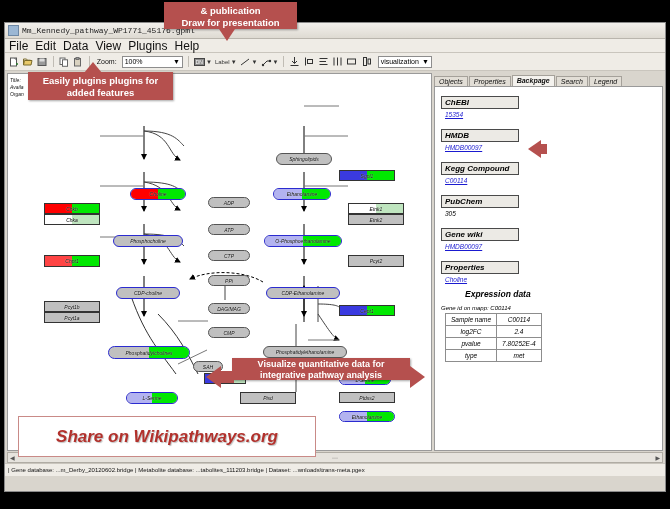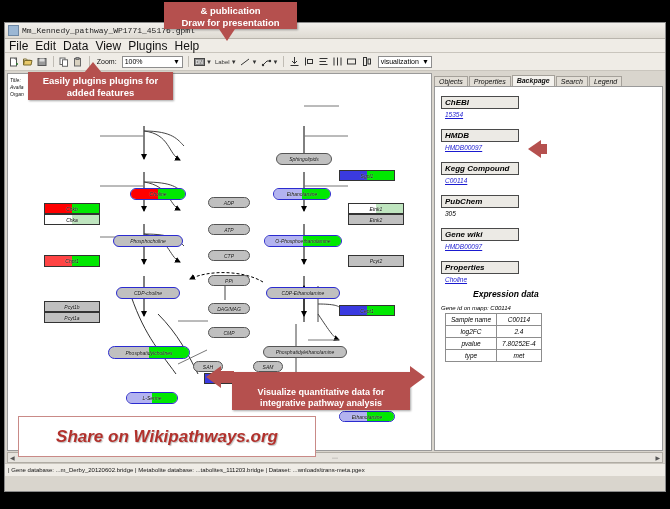--- a/index.html
+++ b/index.html
@@ -39,21 +39,21 @@
   .tabs{display:flex;align-items:flex-end;height:13px;gap:1px;}
   .tab{font-size:7px;padding:1px 4px;background:#e2ded6;border:1px solid #a5a19a;
        border-bottom:none;color:#111;}
   .tab.active{background:#f4f2ee;padding-bottom:2px;font-weight:bold;}
   .panel{flex:1;background:#fff;border:1px solid #9a9a9a;overflow:hidden;position:relative;
          padding:4px 6px;box-sizing:border-box;}
   .dbhdr{display:inline-block;min-width:78px;background:#eceae5;border:1px solid #4a4a4a;
          font-size:8px;font-weight:bold;color:#000;padding:1px 3px;box-sizing:border-box;}
   .dblink{font-size:6.5px;color:#1a1ad0;text-decoration:underline;margin:2px 0 6px 4px;display:block;}
   .dbplain{font-size:6.5px;color:#000;margin:2px 0 6px 4px;display:block;}
-  .exphdr{font-size:8.5px;font-weight:bold;color:#000;margin:2px 0 6px 8px;padding-left:24px;}
+  .exphdr{font-size:8.5px;font-weight:bold;color:#000;margin:2px 0 6px 0;padding-left:24px;}
   .genemap{font-size:6px;color:#000;margin-bottom:2px;}
   table.exp{border-collapse:collapse;margin-left:4px;}
   table.exp td{border:1px solid #8d8d8d;font-size:6.5px;text-align:center;padding:2px 5px;color:#000;}
 
   .hscroll{height:9px;background:#e6e3dd;border:1px solid #b0aca4;margin:1px 2px 0 2px;
            display:flex;align-items:center;justify-content:space-between;}
   .hscroll .ar{font-size:6px;color:#555;padding:0 2px;}
   .statusbar{height:12px;background:#efece6;border-top:1px solid #c9c5bd;display:flex;align-items:center;padding-left:3px;}
   .statusbar span{font-size:6px;color:#111;white-space:nowrap;}
 
@@ -483,21 +483,21 @@
   <div class="callout" style="left:28px;top:72px;width:145px;height:28px;font-size:9.5px;padding-top:3px;box-sizing:border-box;">
     <div>Easily plugins plugins for</div>
     <div>added features</div>
   </div>
   <div class="arrowdn" style="left:84px;top:62px;border-left:9px solid transparent;border-right:9px solid transparent;border-bottom:11px solid #b5504e;"></div>
   <div style="position:absolute;left:90px;top:70px;width:7px;height:6px;background:#b5504e;z-index:41;"></div>
 
   <div class="arrowdn" style="left:528px;top:140px;border-top:9px solid transparent;border-bottom:9px solid transparent;border-right:13px solid #b5504e;"></div>
   <div style="position:absolute;left:540px;top:144px;width:7px;height:10px;background:#b5504e;z-index:41;"></div>
 
-  <div class="callout" style="left:232px;top:372px;width:178px;height:38px;font-size:9px;padding-top:15px;box-sizing:border-box;">
+  <div class="callout" style="left:232px;top:358px;width:178px;height:22px;font-size:9px;padding-top:1px;box-sizing:border-box;">
     <div>Visualize quantitative data  for</div>
     <div>integrative pathway analysis</div>
   </div>
   <div class="arrowdn" style="left:206px;top:366px;border-top:11px solid transparent;border-bottom:11px solid transparent;border-right:15px solid #b5504e;"></div>
   <div style="position:absolute;left:220px;top:371px;width:14px;height:12px;background:#b5504e;z-index:41;"></div>
   <div class="arrowdn" style="left:410px;top:366px;border-top:11px solid transparent;border-bottom:11px solid transparent;border-left:15px solid #b5504e;"></div>
 
   <div class="sharebox">
     <span>Share on Wikipathways.org</span>
   </div>

